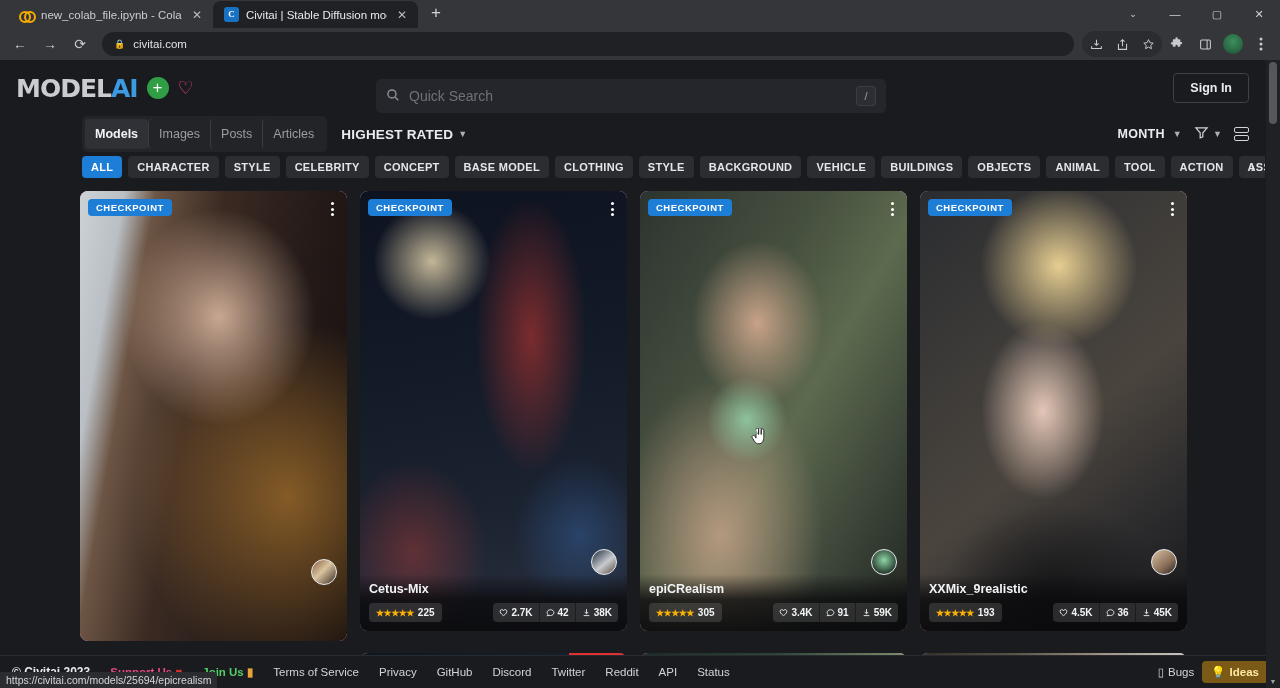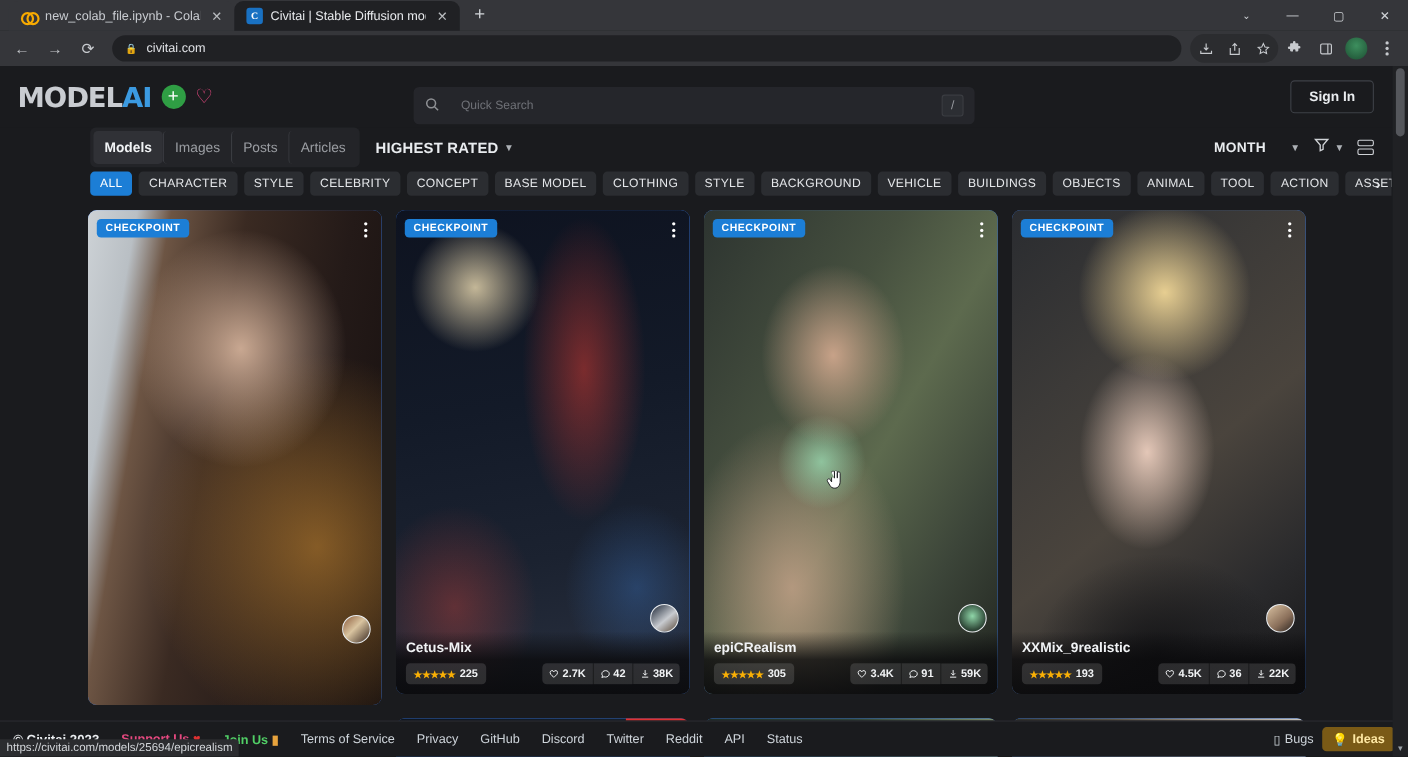--- a/index.html
+++ b/index.html
@@ -116,21 +116,21 @@
     font-size: 17px; line-height: 0.8; font-weight: 300;
   }
   .heart-btn { color: #e64980; font-size: 18px; line-height: 1; }
 
   .searchbar {
     position: absolute; left: 376px; top: 19px; width: 510px; height: 34px;
     background: #25262b; border-radius: 5px; display: flex; align-items: center;
     padding: 0 10px; gap: 9px;
   }
   .searchbar .sicon { color: #8e9094; font-size: 13px; }
-  .searchbar .sph { color: #6f7177; font-size: 11px; flex: 1 1 auto; margin-left: 10px; }
+  .searchbar .sph { color: #6f7177; font-size: 14px; flex: 1 1 auto; }
   .slashkey {
     width: 20px; height: 20px; border: 1px solid #3b3d42; border-radius: 3px;
     display: flex; align-items: center; justify-content: center;
     color: #9a9da2; font-size: 11px; background: #2c2e33;
   }
   .signin {
     margin-left: auto; height: 30px; padding: 0 16px; border: 1px solid #3e4147;
     border-radius: 4px; color: #e9ecef; font-size: 12.5px; font-weight: 600;
     display: flex; align-items: center; background: transparent;
   }
@@ -147,53 +147,53 @@
   .seg.divider { border-left: 1px solid #3a3c41; }
   .sortsel {
     margin-left: 14px; display: flex; align-items: center; gap: 5px;
     color: #e9ecef; font-size: 13.5px; font-weight: 700; letter-spacing: .2px;
   }
   .chev-dn { font-size: 9px; color: #adb1b6; }
   .navright {
     margin-left: auto; display: flex; align-items: center; gap: 12px;
   }
   .period {
-    display: flex; align-items: center; gap: 22px; color: #e9ecef;
+    display: flex; align-items: center; gap: 8px; color: #e9ecef;
     font-size: 12.5px; font-weight: 700; letter-spacing: .3px;
   }
   .filt { display: flex; align-items: center; gap: 4px; color: #d0d3d7; }
   .layout-icon { display: flex; flex-direction: column; gap: 2px; }
   .layout-icon i {
     display: block; width: 15px; height: 6px; border: 1.4px solid #d0d3d7;
     border-radius: 2px;
   }
 
   .chiprow {
     height: 30px; display: flex; align-items: center; gap: 6px;
     padding: 0 16px 0 82px; overflow: hidden; position: relative;
   }
   .chip {
     height: 22px; padding: 0 9px; border-radius: 4px; background: #2b2d31;
-    color: #e4e6e9; font-size: 11px; font-weight: 400; letter-spacing: .3px;
+    color: #e4e6e9; font-size: 11px; font-weight: 700; letter-spacing: .3px;
     display: flex; align-items: center; white-space: nowrap;
   }
   .chip.active { background: #1c7ed6; color: #fff; }
   .chip-arrow {
     position: absolute; right: 10px; color: #e4e6e9; font-size: 13px; font-weight: 700;
   }
 
   
   .grid {
     padding: 9px 16px 0 80px; display: grid;
     grid-template-columns: repeat(4, 267px); gap: 12px;
     column-gap: 13px;
   }
   .card {
     position: relative; border-radius: 8px; overflow: hidden;
-    background: #3b82f6; height: 440px;
+    background: #f9a8d4; height: 440px;
   }
   .card.tall { height: 450px; }
   .card .art { position: absolute; inset: 0; }
 
   .badge-ck {
     position: absolute; left: 8px; top: 8px; z-index: 5;
     background: #1c7ed6; color: #fff; font-size: 9.5px; font-weight: 700;
     letter-spacing: .5px; padding: 3px 8px; border-radius: 4px;
   }
   .badge-upd {
@@ -602,21 +602,21 @@
                 <span>
                   <svg width="9" height="9" viewBox="0 0 16 16" fill="none" stroke="#f1f3f5" stroke-width="1.6">
                       <path d="M14 8.2c0 2.9-2.7 5.2-6 5.2-.9 0-1.8-.2-2.6-.5L2 14l1.2-2.7A5 5 0 012 8.2C2 5.3 4.7 3 8 3s6 2.3 6 5.2z"></path>
                     </svg>
                   <b>36</b>
                 </span>
                 <span>
                   <svg width="9" height="9" viewBox="0 0 16 16" fill="none" stroke="#f1f3f5" stroke-width="1.6">
                       <path d="M8 2v8M4.8 7.2L8 10.4l3.2-3.2M3 13.5h10"></path>
                     </svg>
-                  <b>22K</b>
+                  <b>45K</b>
                 </span>
               </div>
             </div>
           </div>
         </div>
 
         <div></div>
         <div class="card" style="height:70px">
           <div class="art art-r2a"></div>
           <div class="badge-upd">Updated</div>

